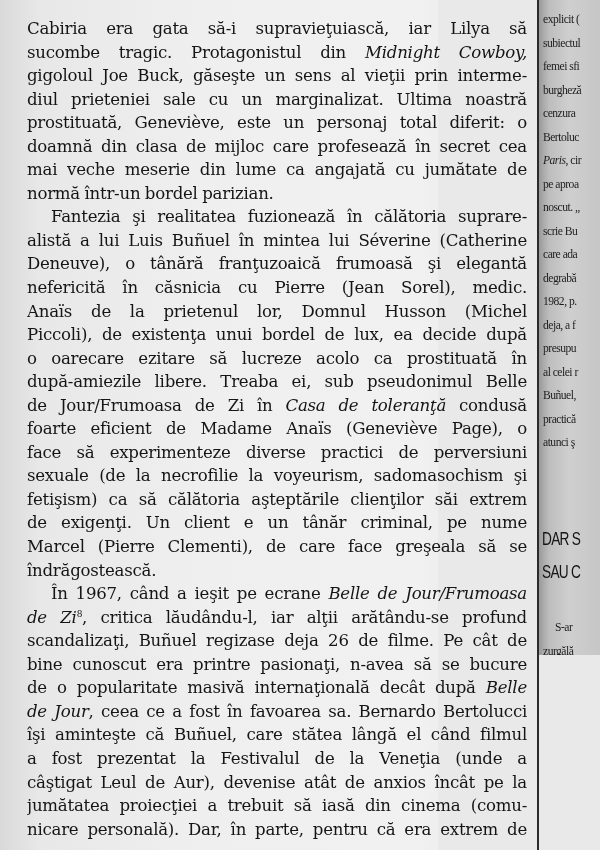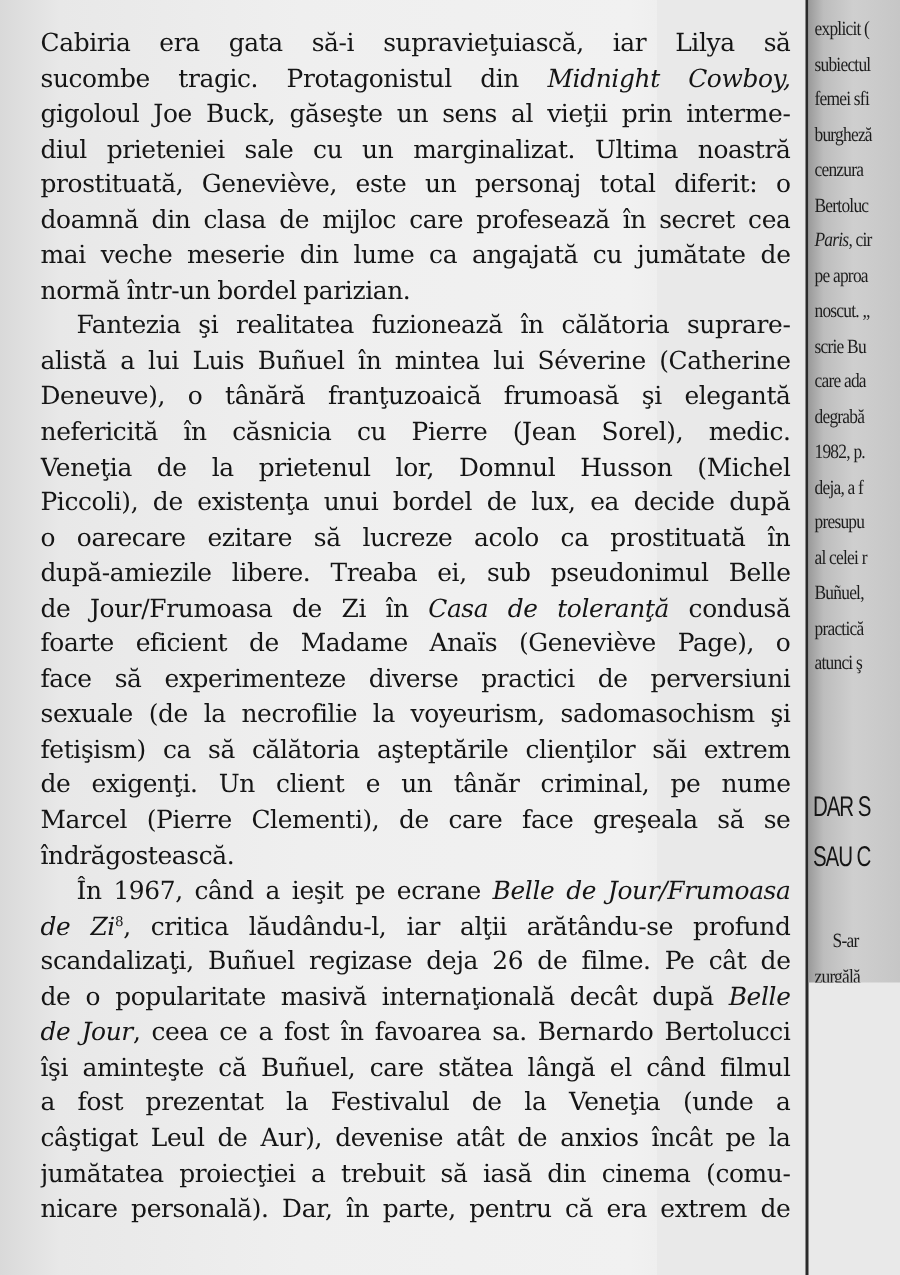--- a/index.html
+++ b/index.html
@@ -123,35 +123,36 @@
       <span class="line justify">gigoloul Joe Buck, găseşte un sens al vieţii prin interme-</span>
       <span class="line justify">diul prieteniei sale cu un marginalizat. Ultima noastră</span>
       <span class="line justify">prostituată, Geneviève, este un personaj total diferit: o</span>
       <span class="line justify">doamnă din clasa de mijloc care profesează în secret cea</span>
       <span class="line justify">mai veche meserie din lume ca angajată cu jumătate de</span>
       <span class="line">normă într-un bordel parizian.</span>
       <span class="line justify indent">Fantezia şi realitatea fuzionează în călătoria suprare-</span>
       <span class="line justify">alistă a lui Luis Buñuel în mintea lui Séverine (Catherine</span>
       <span class="line justify">Deneuve), o tânără franţuzoaică frumoasă şi elegantă</span>
       <span class="line justify">nefericită în căsnicia cu Pierre (Jean Sorel), medic.</span>
-      <span class="line justify">Veneţia de la prietenul lor, Domnul Husson (Michel</span>
+      <span class="line justify">Anaïs de la prietenul lor, Domnul Husson (Michel</span>
       <span class="line justify">Piccoli), de existenţa unui bordel de lux, ea decide după</span>
       <span class="line justify">o oarecare ezitare să lucreze acolo ca prostituată în</span>
       <span class="line justify">după-amiezile libere. Treaba ei, sub pseudonimul Belle</span>
       <span class="line justify"><span>de Jour/Frumoasa de Zi în </span><i>Casa de toleranţă</i><span> condusă</span></span>
       <span class="line justify">foarte eficient de Madame Anaïs (Geneviève Page), o</span>
       <span class="line justify">face să experimenteze diverse practici de perversiuni</span>
       <span class="line justify">sexuale (de la necrofilie la voyeurism, sadomasochism şi</span>
       <span class="line justify">fetişism) ca să călătoria aşteptările clienţilor săi extrem</span>
       <span class="line justify">de exigenţi. Un client e un tânăr criminal, pe nume</span>
       <span class="line justify">Marcel (Pierre Clementi), de care face greşeala să se</span>
       <span class="line">îndrăgostească.</span>
       <span class="line justify indent"><span>În 1967, când a ieşit pe ecrane </span><i>Belle de Jour/Frumoasa</i></span>
       <span class="line justify"><i>de Zi</i><sup>8</sup><span>, critica lăudându-l, iar alţii arătându-se profund</span></span>
       <span class="line justify">scandalizaţi, Buñuel regizase deja 26 de filme. Pe cât de</span>
+      <span class="line justify">bine cunoscut era printre pasionaţi, n-avea să se bucure</span>
       <span class="line justify"><span>de o popularitate masivă internaţională decât după </span><i>Belle</i></span>
       <span class="line justify"><i>de Jour</i><span>, ceea ce a fost în favoarea sa. Bernardo Bertolucci</span></span>
       <span class="line justify">îşi aminteşte că Buñuel, care stătea lângă el când filmul</span>
       <span class="line justify">a fost prezentat la Festivalul de la Veneţia (unde a</span>
       <span class="line justify">câştigat Leul de Aur), devenise atât de anxios încât pe la</span>
       <span class="line justify">jumătatea proiecţiei a trebuit să iasă din cinema (comu-</span>
       <span class="line justify">nicare personală). Dar, în parte, pentru că era extrem de</span>
     </div>
   </div>
 

